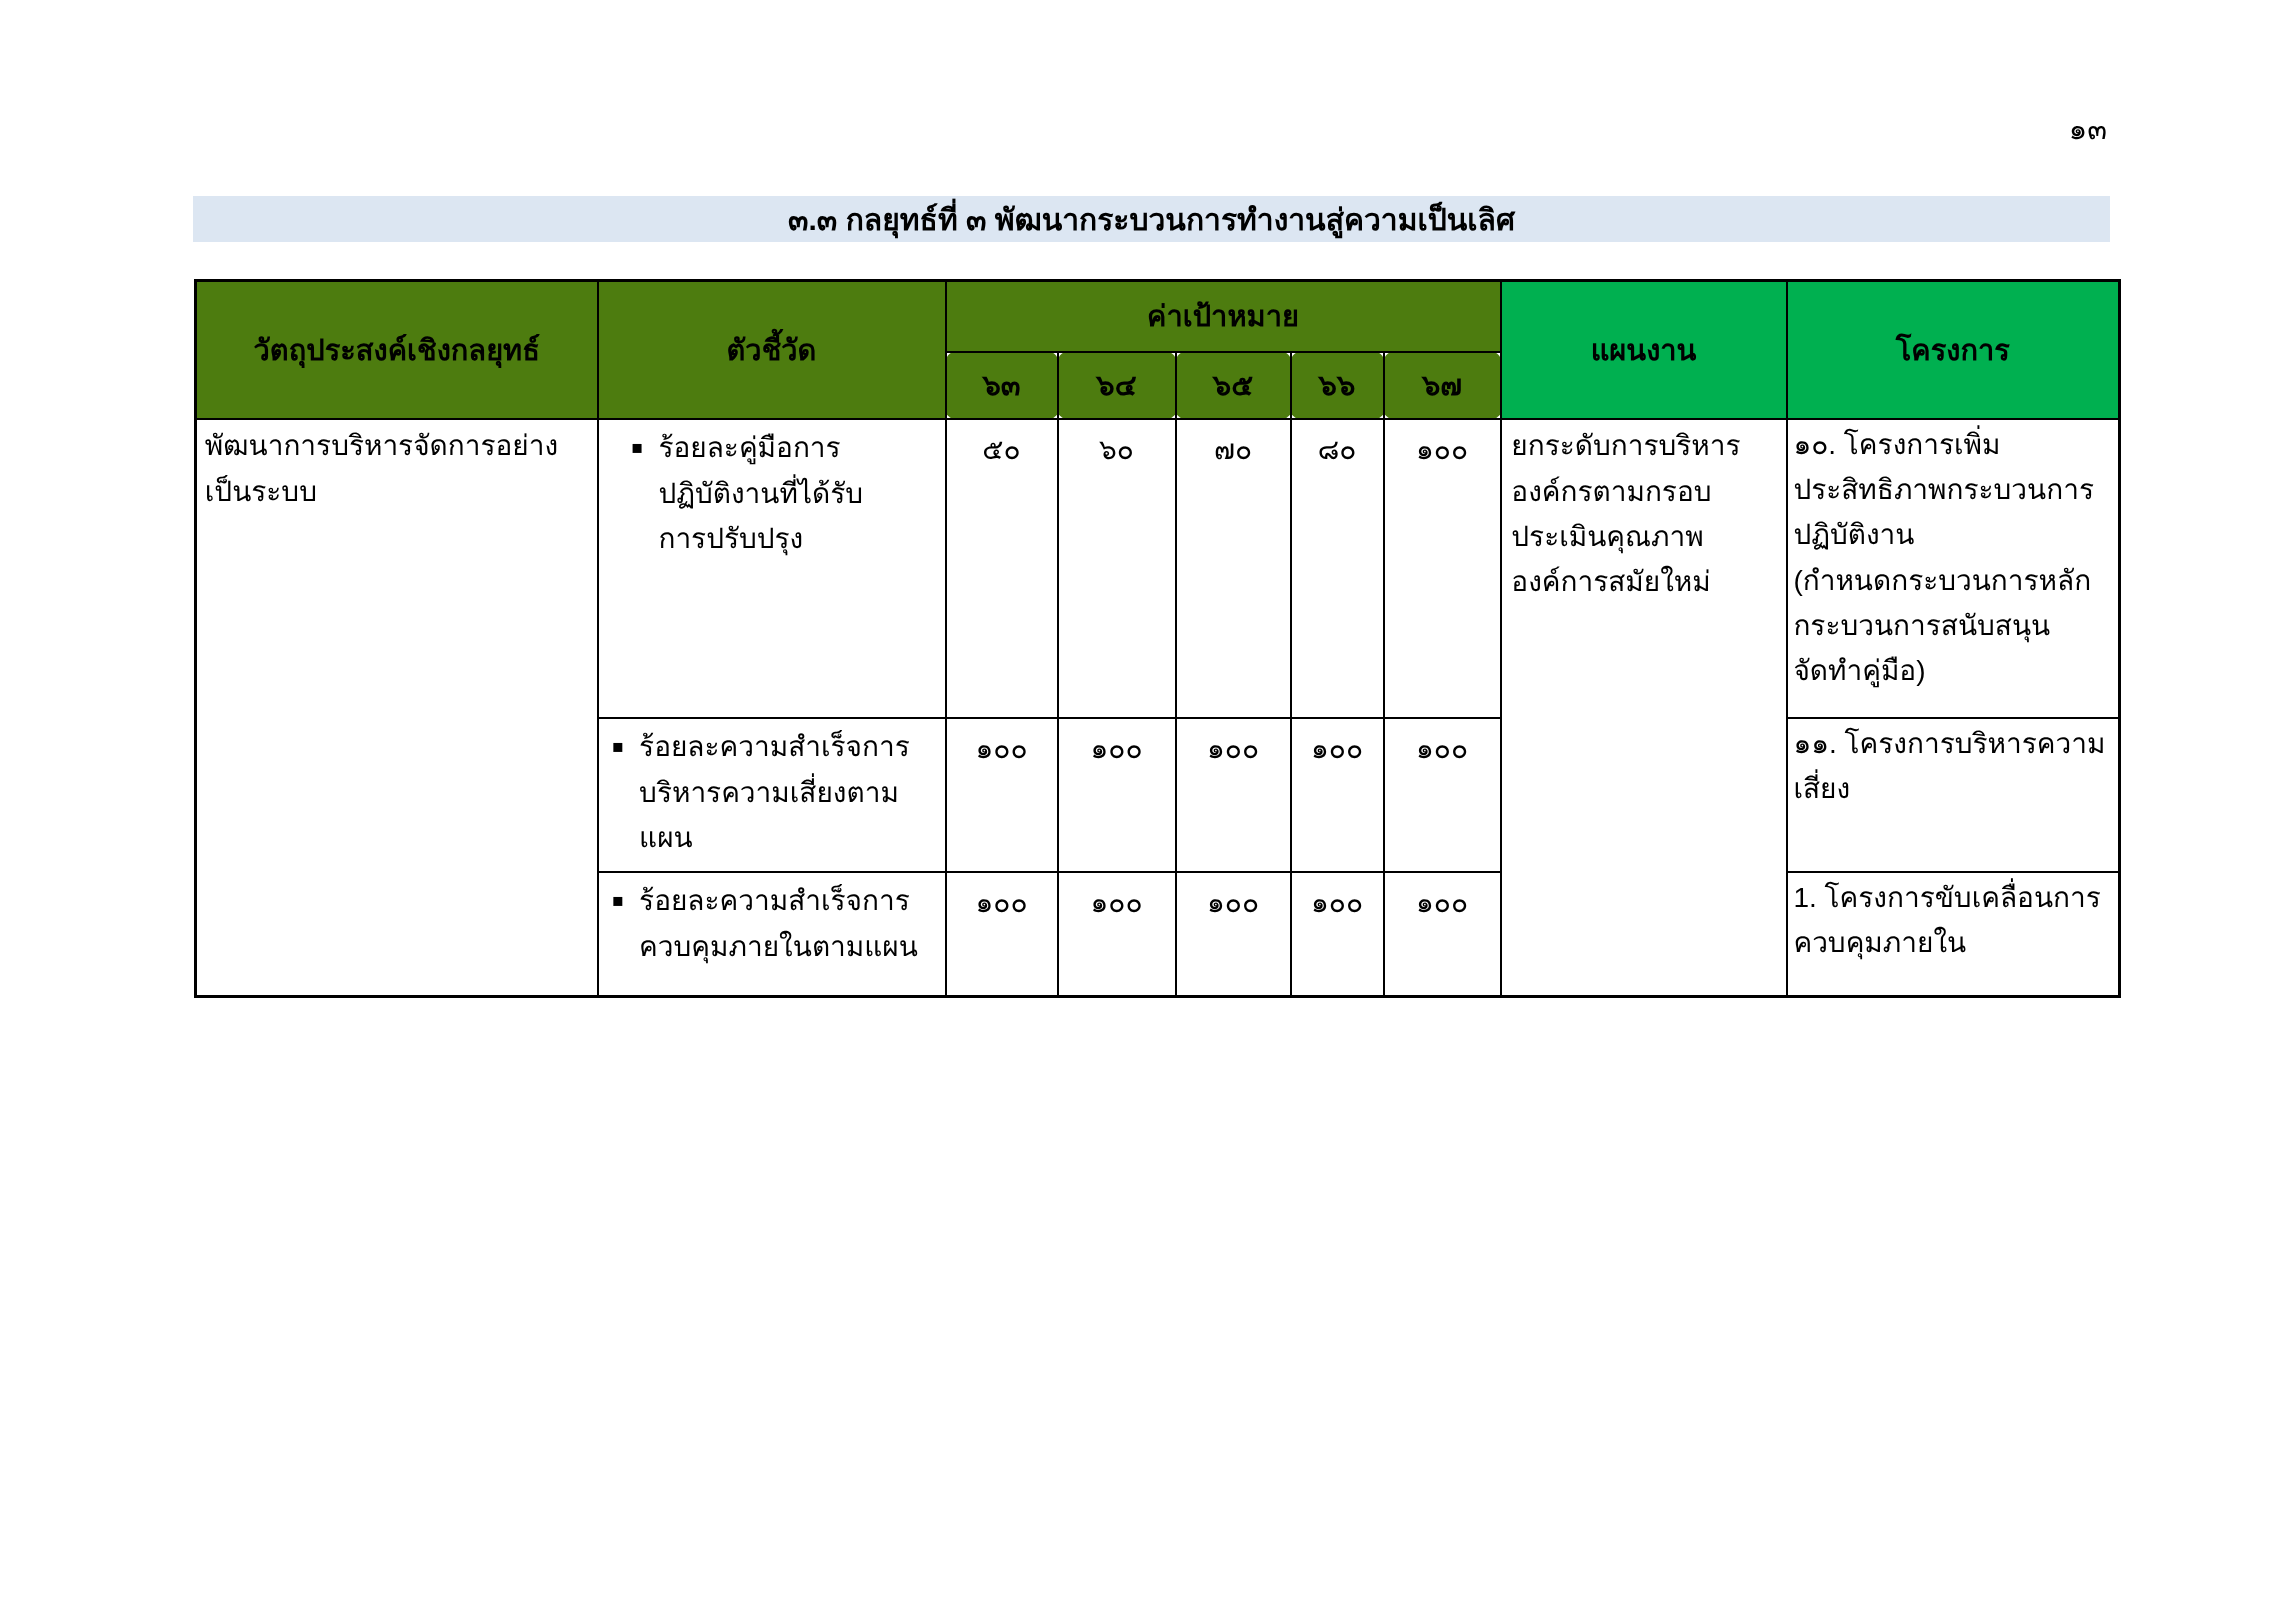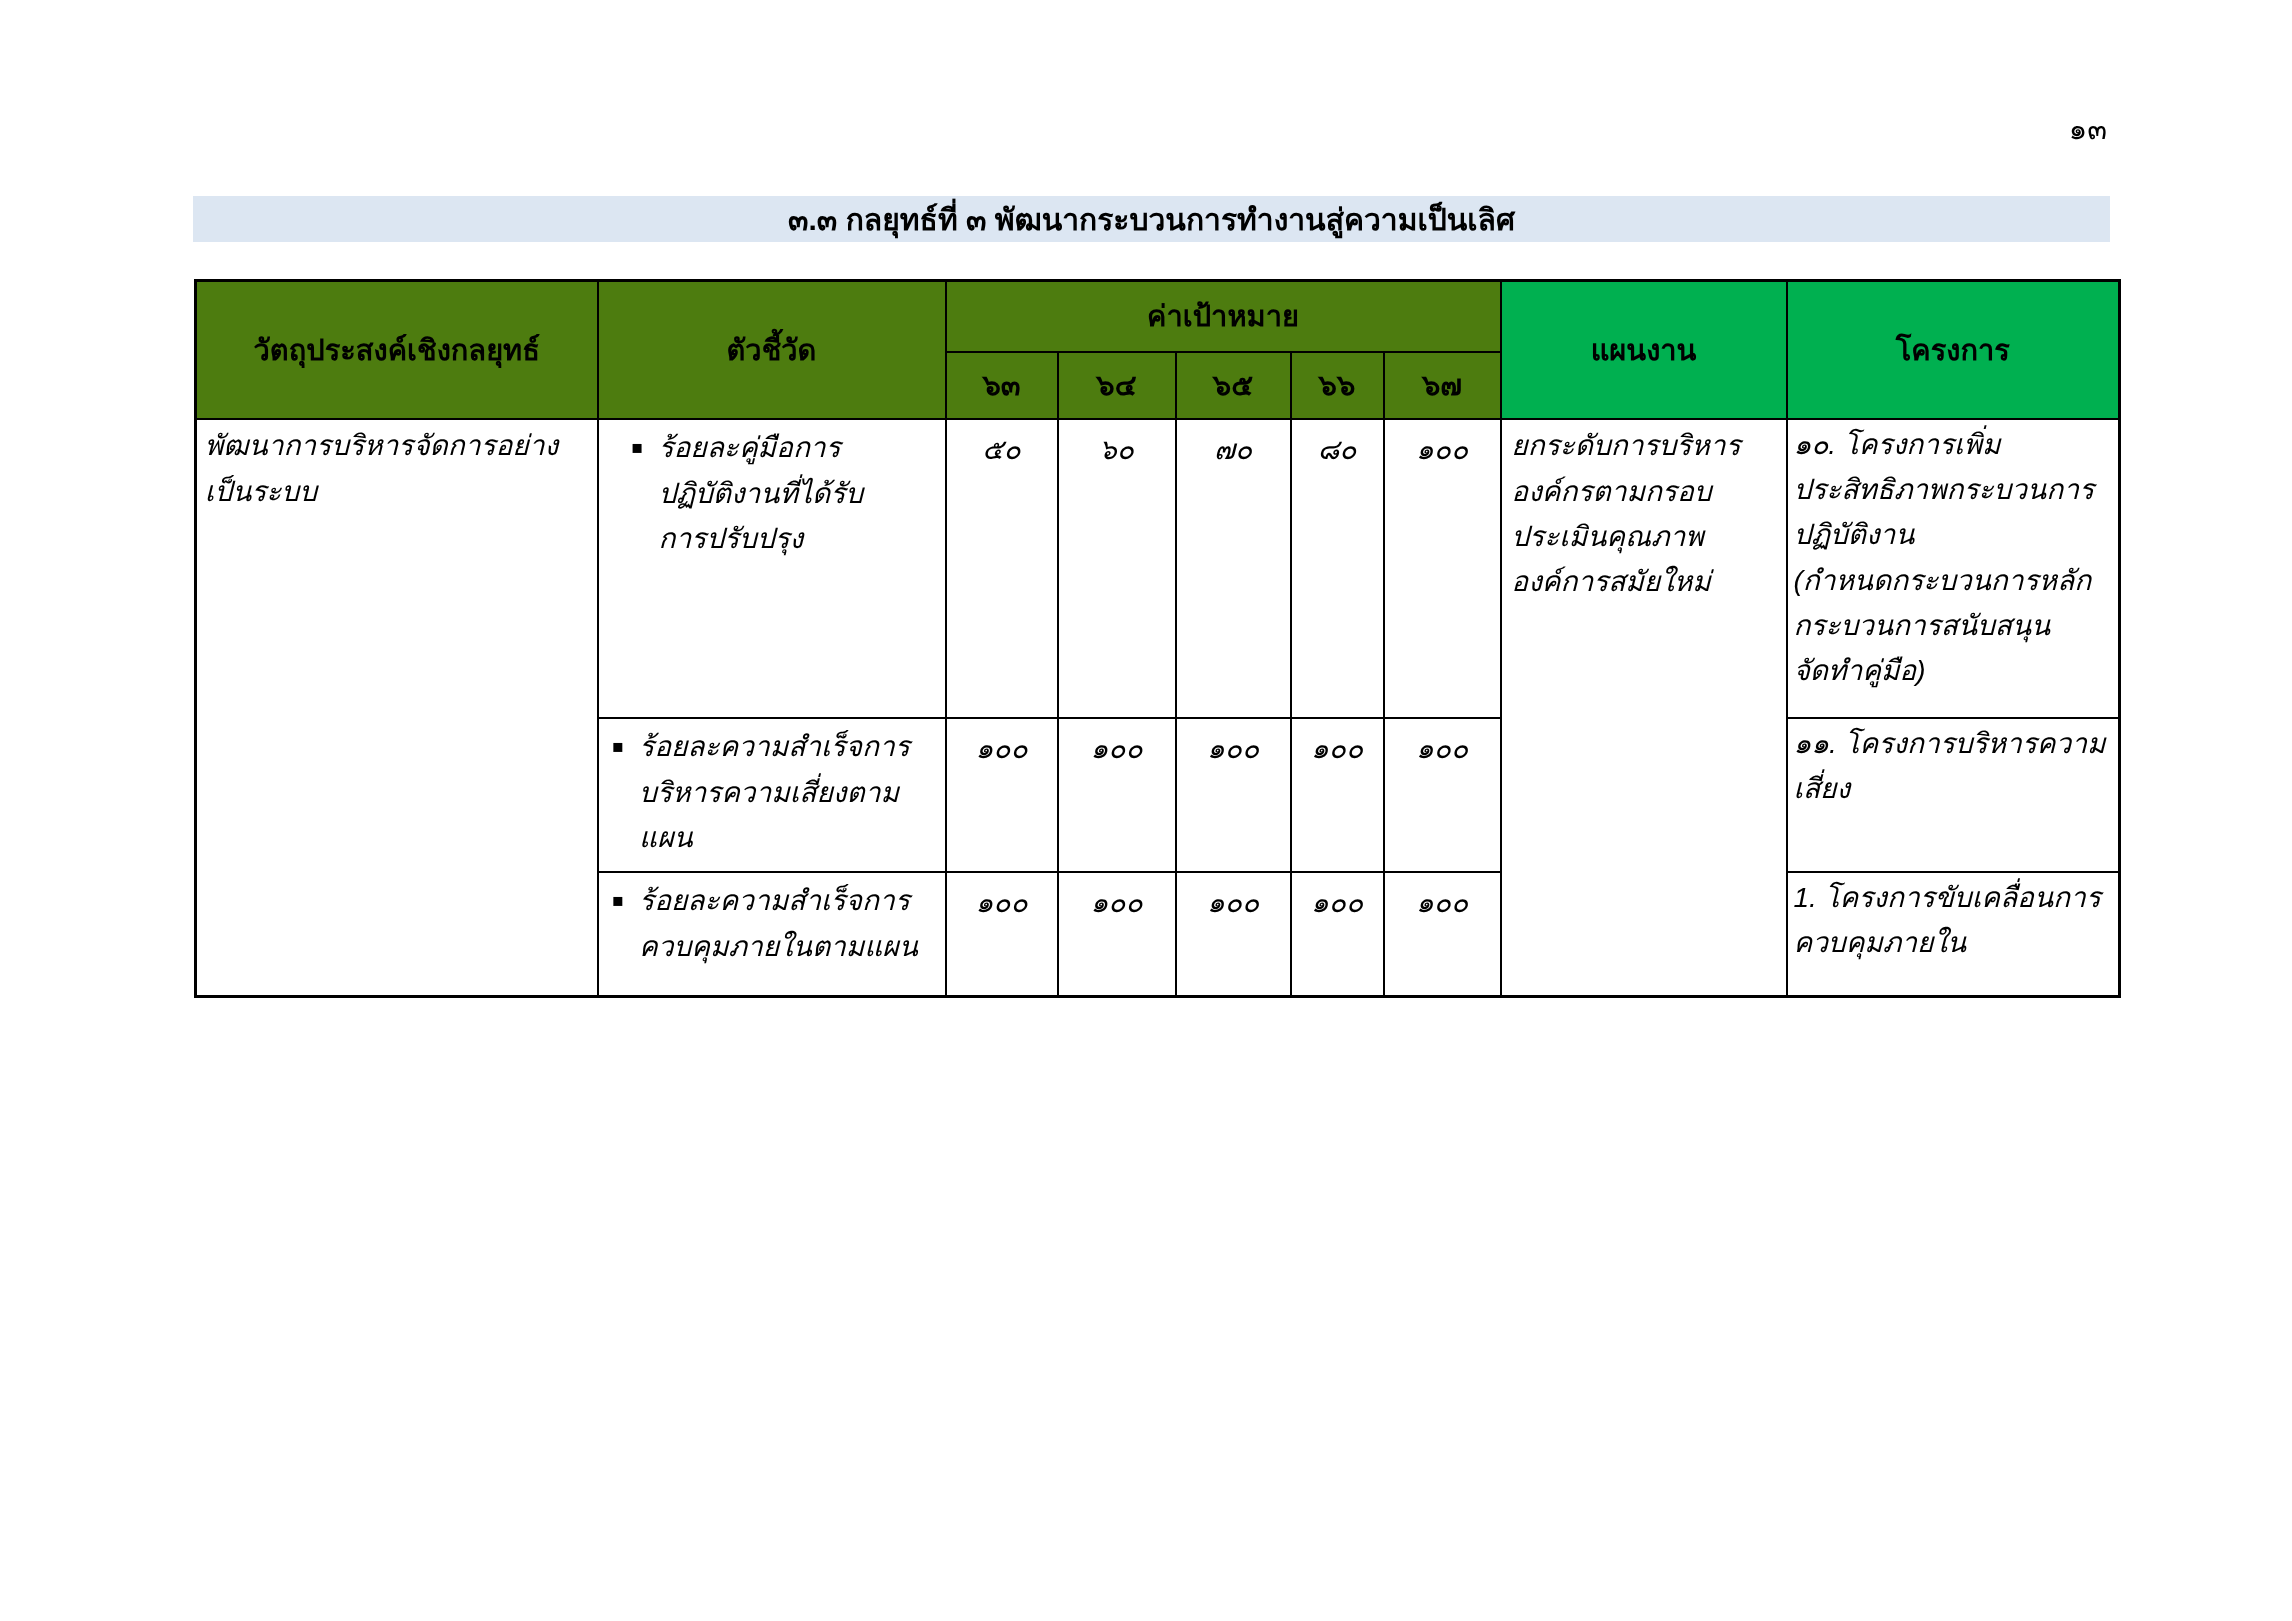--- a/index.html
+++ b/index.html
@@ -56,30 +56,29 @@
   table.strategy th {
     font-size: 29px;
     font-weight: bold;
     color: #000;
     text-align: center;
     vertical-align: middle;
     padding: 3.9px;
   }
   tr.hdr-top { height: 71px; }
   tr.hdr-years { height: 67px; }
-  th.year { font-weight: normal; font-size: 28px; }
+  th.year { font-weight: normal; font-size: 28px; border-radius: 9px; }
   tr.body-r1 { height: 299px; }
   tr.body-r2 { height: 154px; }
   tr.body-r3 { height: 125px; }
   table.strategy td {
     font-size: 28px;
     line-height: 1.62;
     vertical-align: top;
     color: #000;
-    font-style: italic;
   }
   td.objective {
     white-space: pre-line;
     padding: 3.9px 9.8px 3.9px 7.8px;
   }
   td.plan {
     white-space: pre-line;
     padding: 3.9px 7.8px 3.9px 9.8px;
   }
   td.project {

